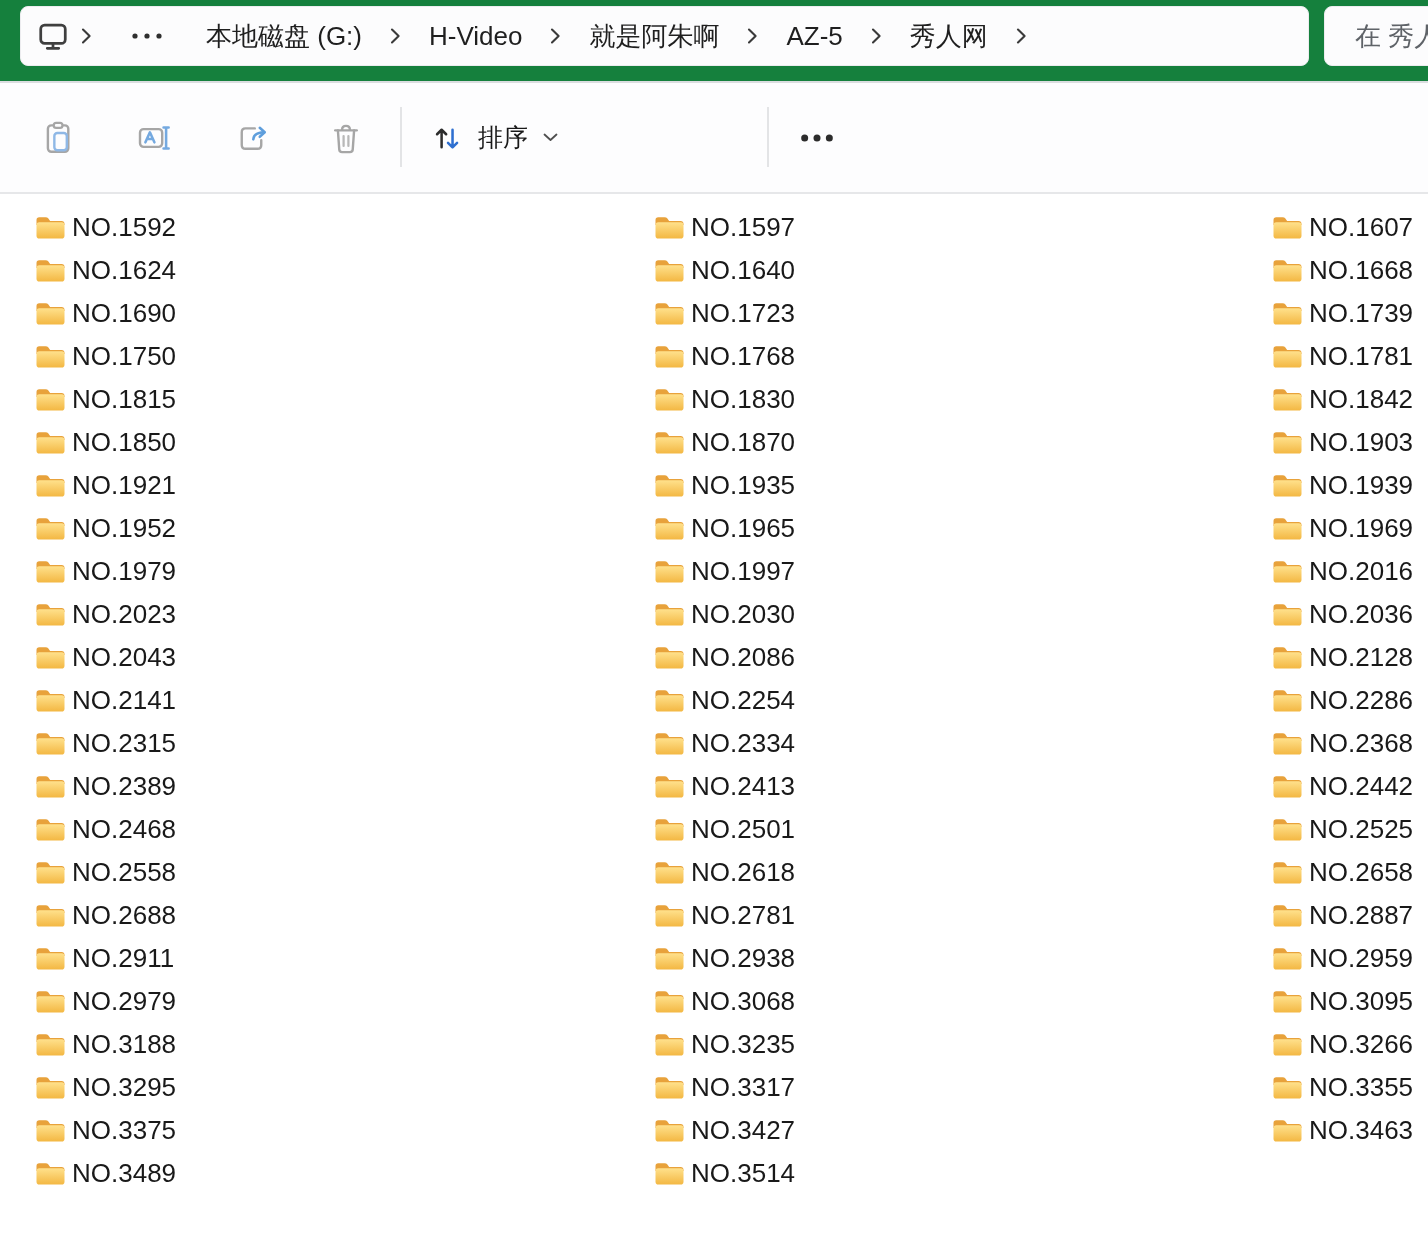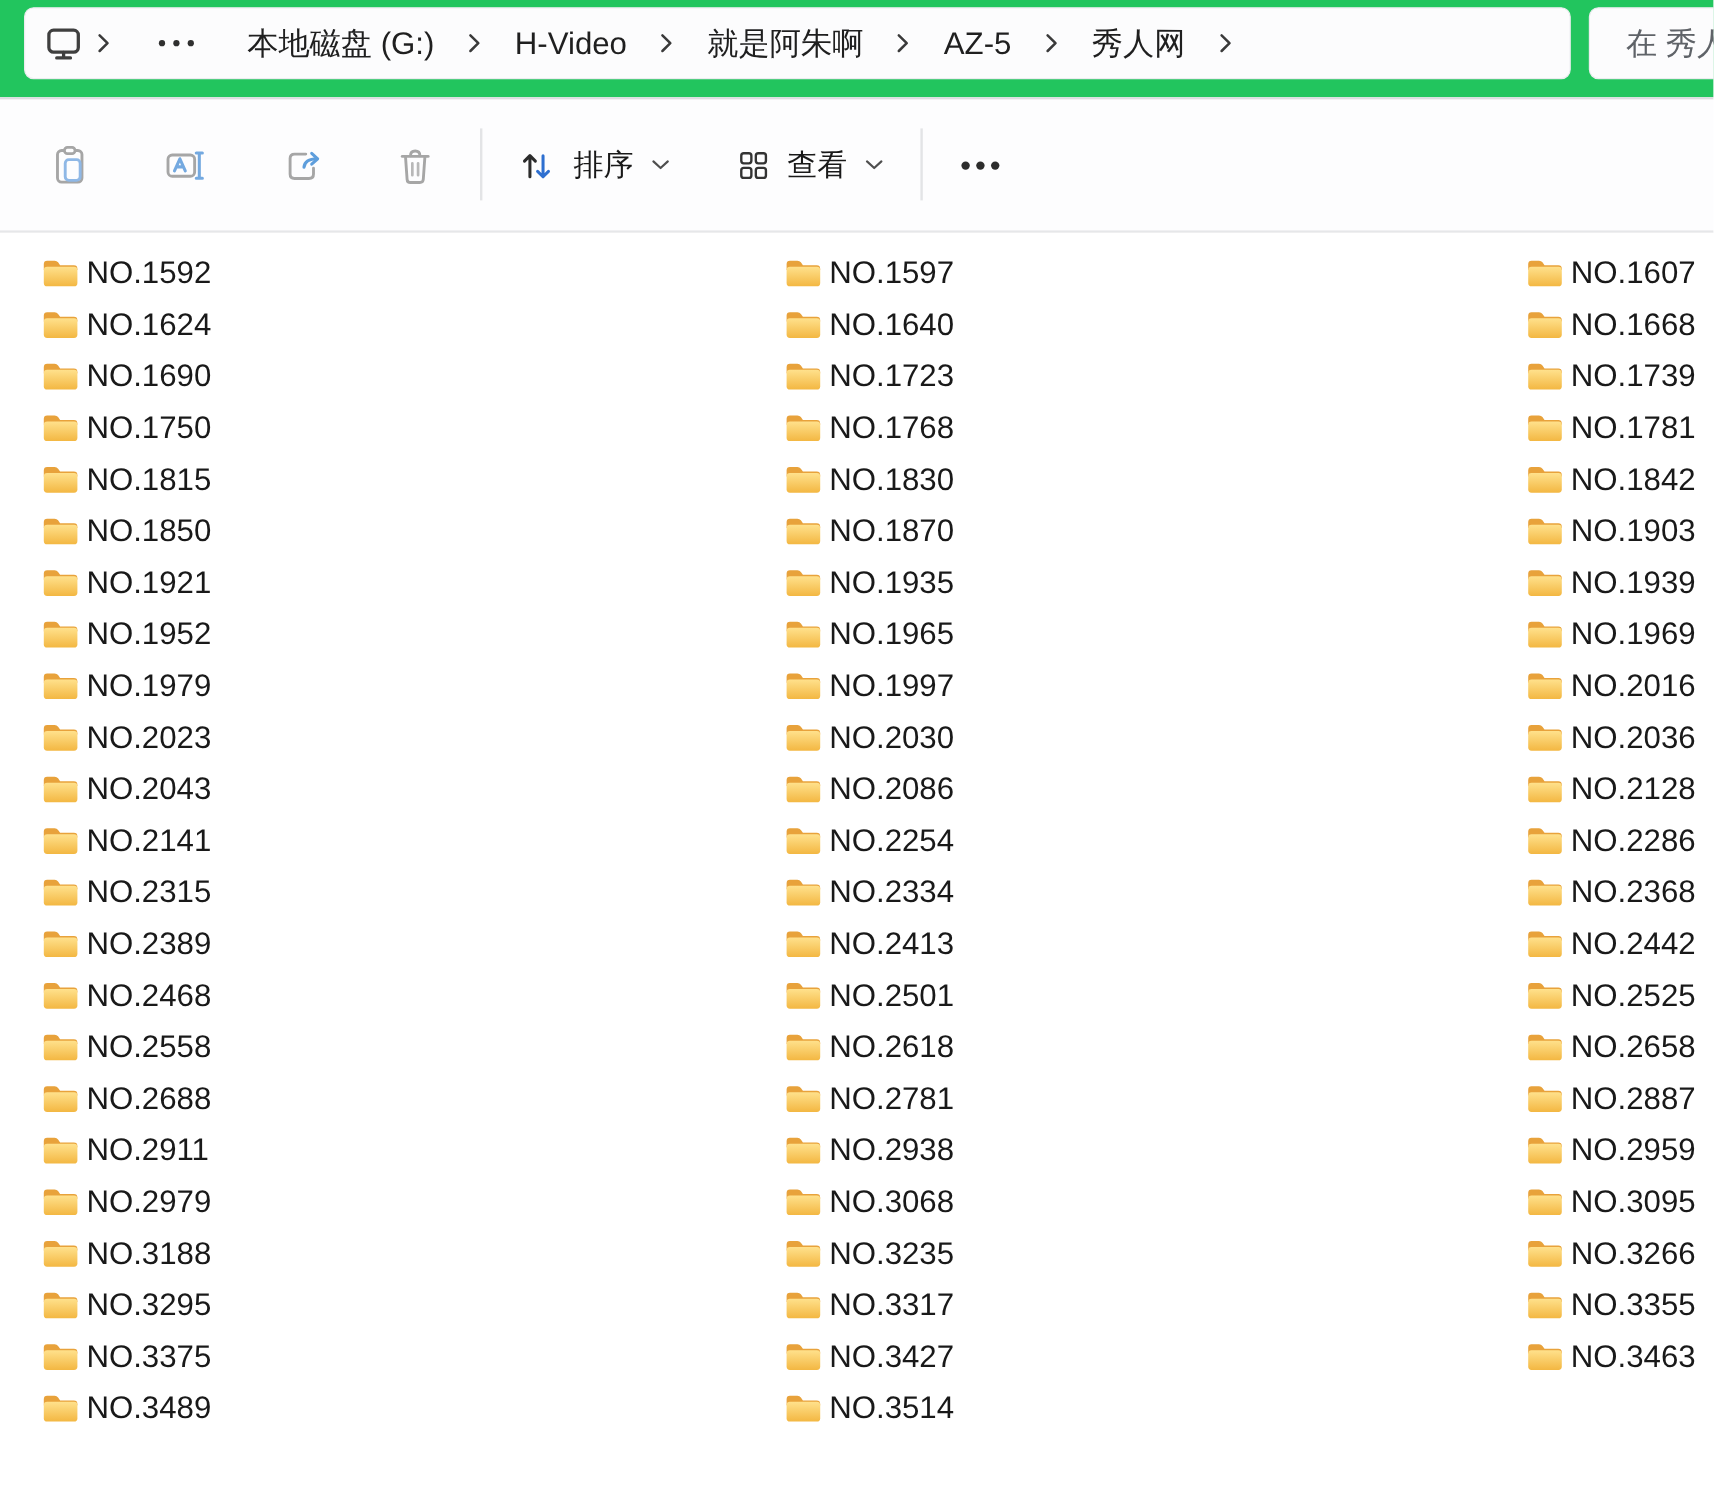--- a/index.html
+++ b/index.html
@@ -8,21 +8,21 @@
     width:1428px; height:1239px;
     position:relative; overflow:hidden;
     background:#ffffff;
     font-family:"Liberation Sans", sans-serif;
     color:#1b1b1b;
     -webkit-font-smoothing:antialiased;
   }
   button { font:inherit; color:inherit; background:none; border:none; padding:0; margin:0; cursor:default; }
 
   
-  .topband { position:absolute; left:0; top:0; width:1428px; height:81px; background:#22c55e; }
+  .topband { position:absolute; left:0; top:0; width:1428px; height:81px; background:#15803d; }
   .addressbar {
     position:absolute; left:20px; top:6px; width:1289px; height:60px;
     background:#fcfcfd; border:1px solid #ececef; border-radius:8px;
     display:flex; align-items:center; padding:0 10px 0 16px; overflow:hidden;
   }
   .searchbox {
     position:absolute; left:1324px; top:6px; width:190px; height:60px;
     background:#fcfcfd; border:1px solid #ececef; border-radius:8px;
     display:flex; align-items:center; padding-left:30px;
   }
@@ -176,32 +176,20 @@
     <svg width="32" height="32" viewBox="0 0 24 24">
       <path d="M7.2 19 V5.8 M3.8 9.2 L7.2 5.8 L10.6 9.2" fill="none" stroke="#2c2c2c" stroke-width="1.9" stroke-linecap="round" stroke-linejoin="round"></path>
       <path d="M15.4 5.8 V19 M12 15.6 L15.4 19 L18.8 15.6" fill="none" stroke="#2e6fd0" stroke-width="1.9" stroke-linecap="round" stroke-linejoin="round"></path>
     </svg>
     <span class="tb-label">排序</span>
     <svg width="17" height="11" viewBox="0 0 17 11">
       <path d="M2.5 2.5 L8.5 8 L14.5 2.5" fill="none" stroke="#4f4f4f" stroke-width="1.8" stroke-linecap="round" stroke-linejoin="round"></path>
     </svg>
   </button>
 
-  <button class="tb-group" style="left:604px">
-    <svg width="28" height="28" viewBox="0 0 24 24">
-      <rect x="3.2" y="3.2" width="7.2" height="7.2" rx="1.8" fill="none" stroke="#333333" stroke-width="1.7"></rect>
-      <rect x="13.6" y="3.2" width="7.2" height="7.2" rx="1.8" fill="none" stroke="#333333" stroke-width="1.7"></rect>
-      <rect x="3.2" y="13.6" width="7.2" height="7.2" rx="1.8" fill="none" stroke="#333333" stroke-width="1.7"></rect>
-      <rect x="13.6" y="13.6" width="7.2" height="7.2" rx="1.8" fill="none" stroke="#333333" stroke-width="1.7"></rect>
-    </svg>
-    <span class="tb-label">查看</span>
-    <svg width="17" height="11" viewBox="0 0 17 11">
-      <path d="M2.5 2.5 L8.5 8 L14.5 2.5" fill="none" stroke="#4f4f4f" stroke-width="1.8" stroke-linecap="round" stroke-linejoin="round"></path>
-    </svg>
-  </button>
 
   <div class="tb-divider" style="left:767px"></div>
 
   <button class="tb-icon-btn" style="left:788px">
     <svg width="40" height="40" viewBox="0 0 24 24">
       <circle cx="4.6" cy="12" r="2.1" fill="#2c2c2c"></circle>
       <circle cx="12" cy="12" r="2.1" fill="#2c2c2c"></circle>
       <circle cx="19.4" cy="12" r="2.1" fill="#2c2c2c"></circle>
     </svg>
   </button>

